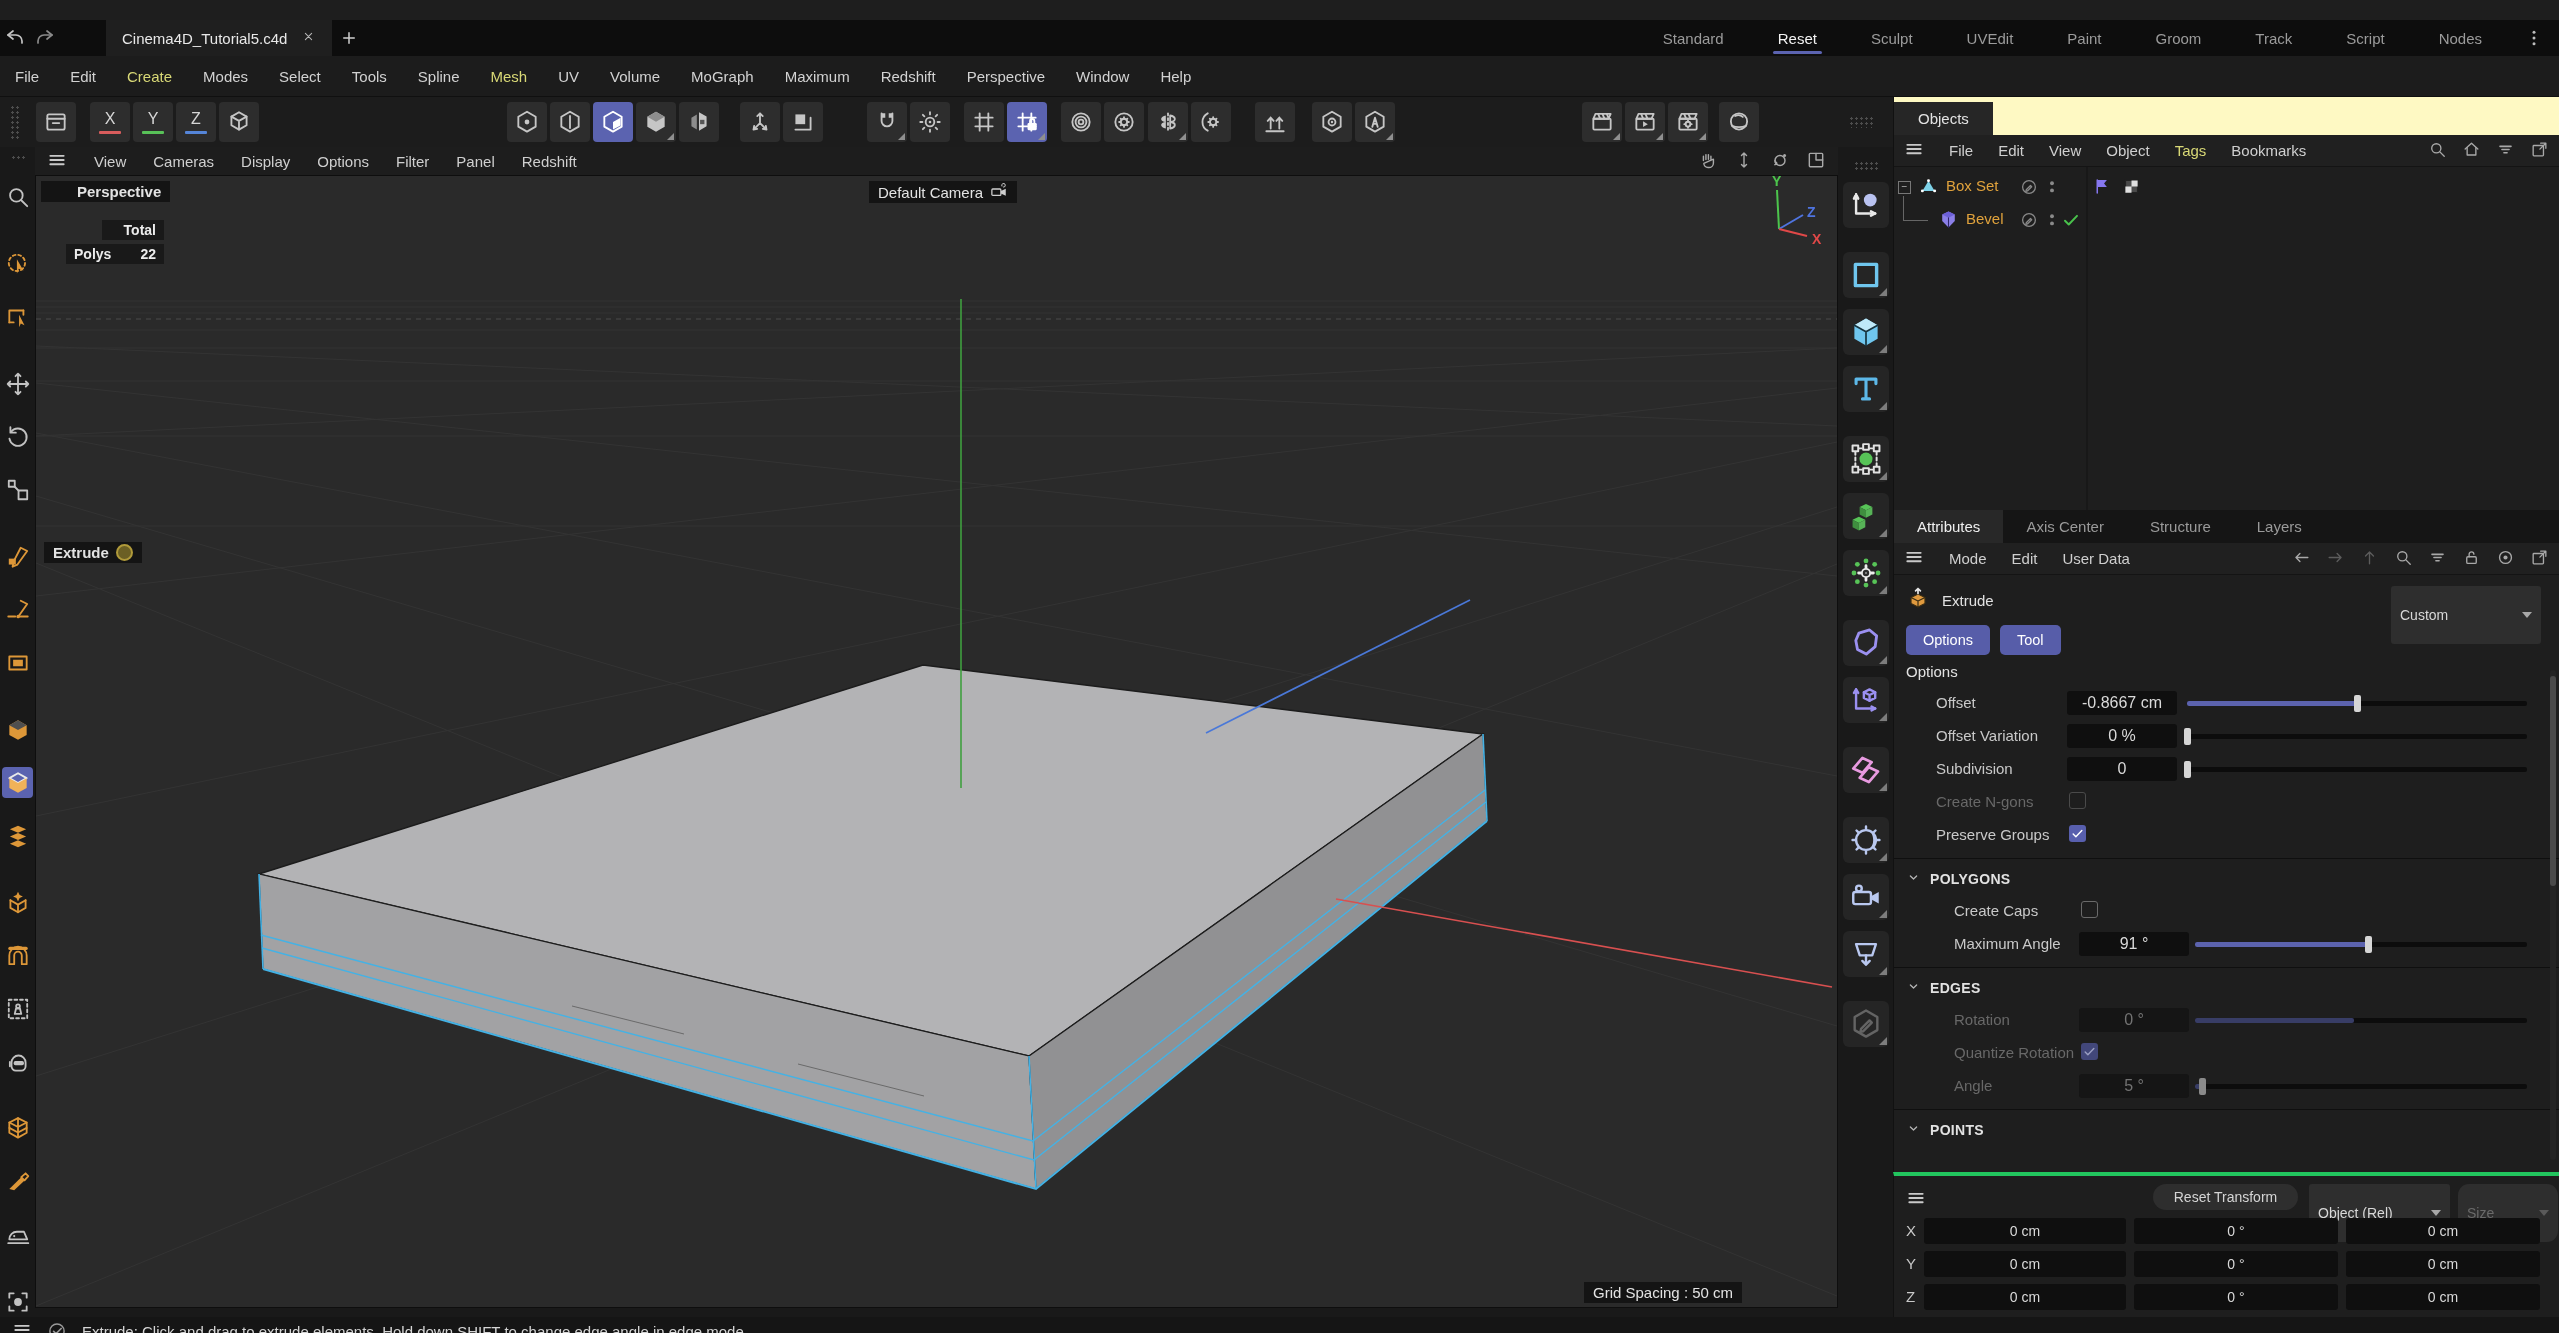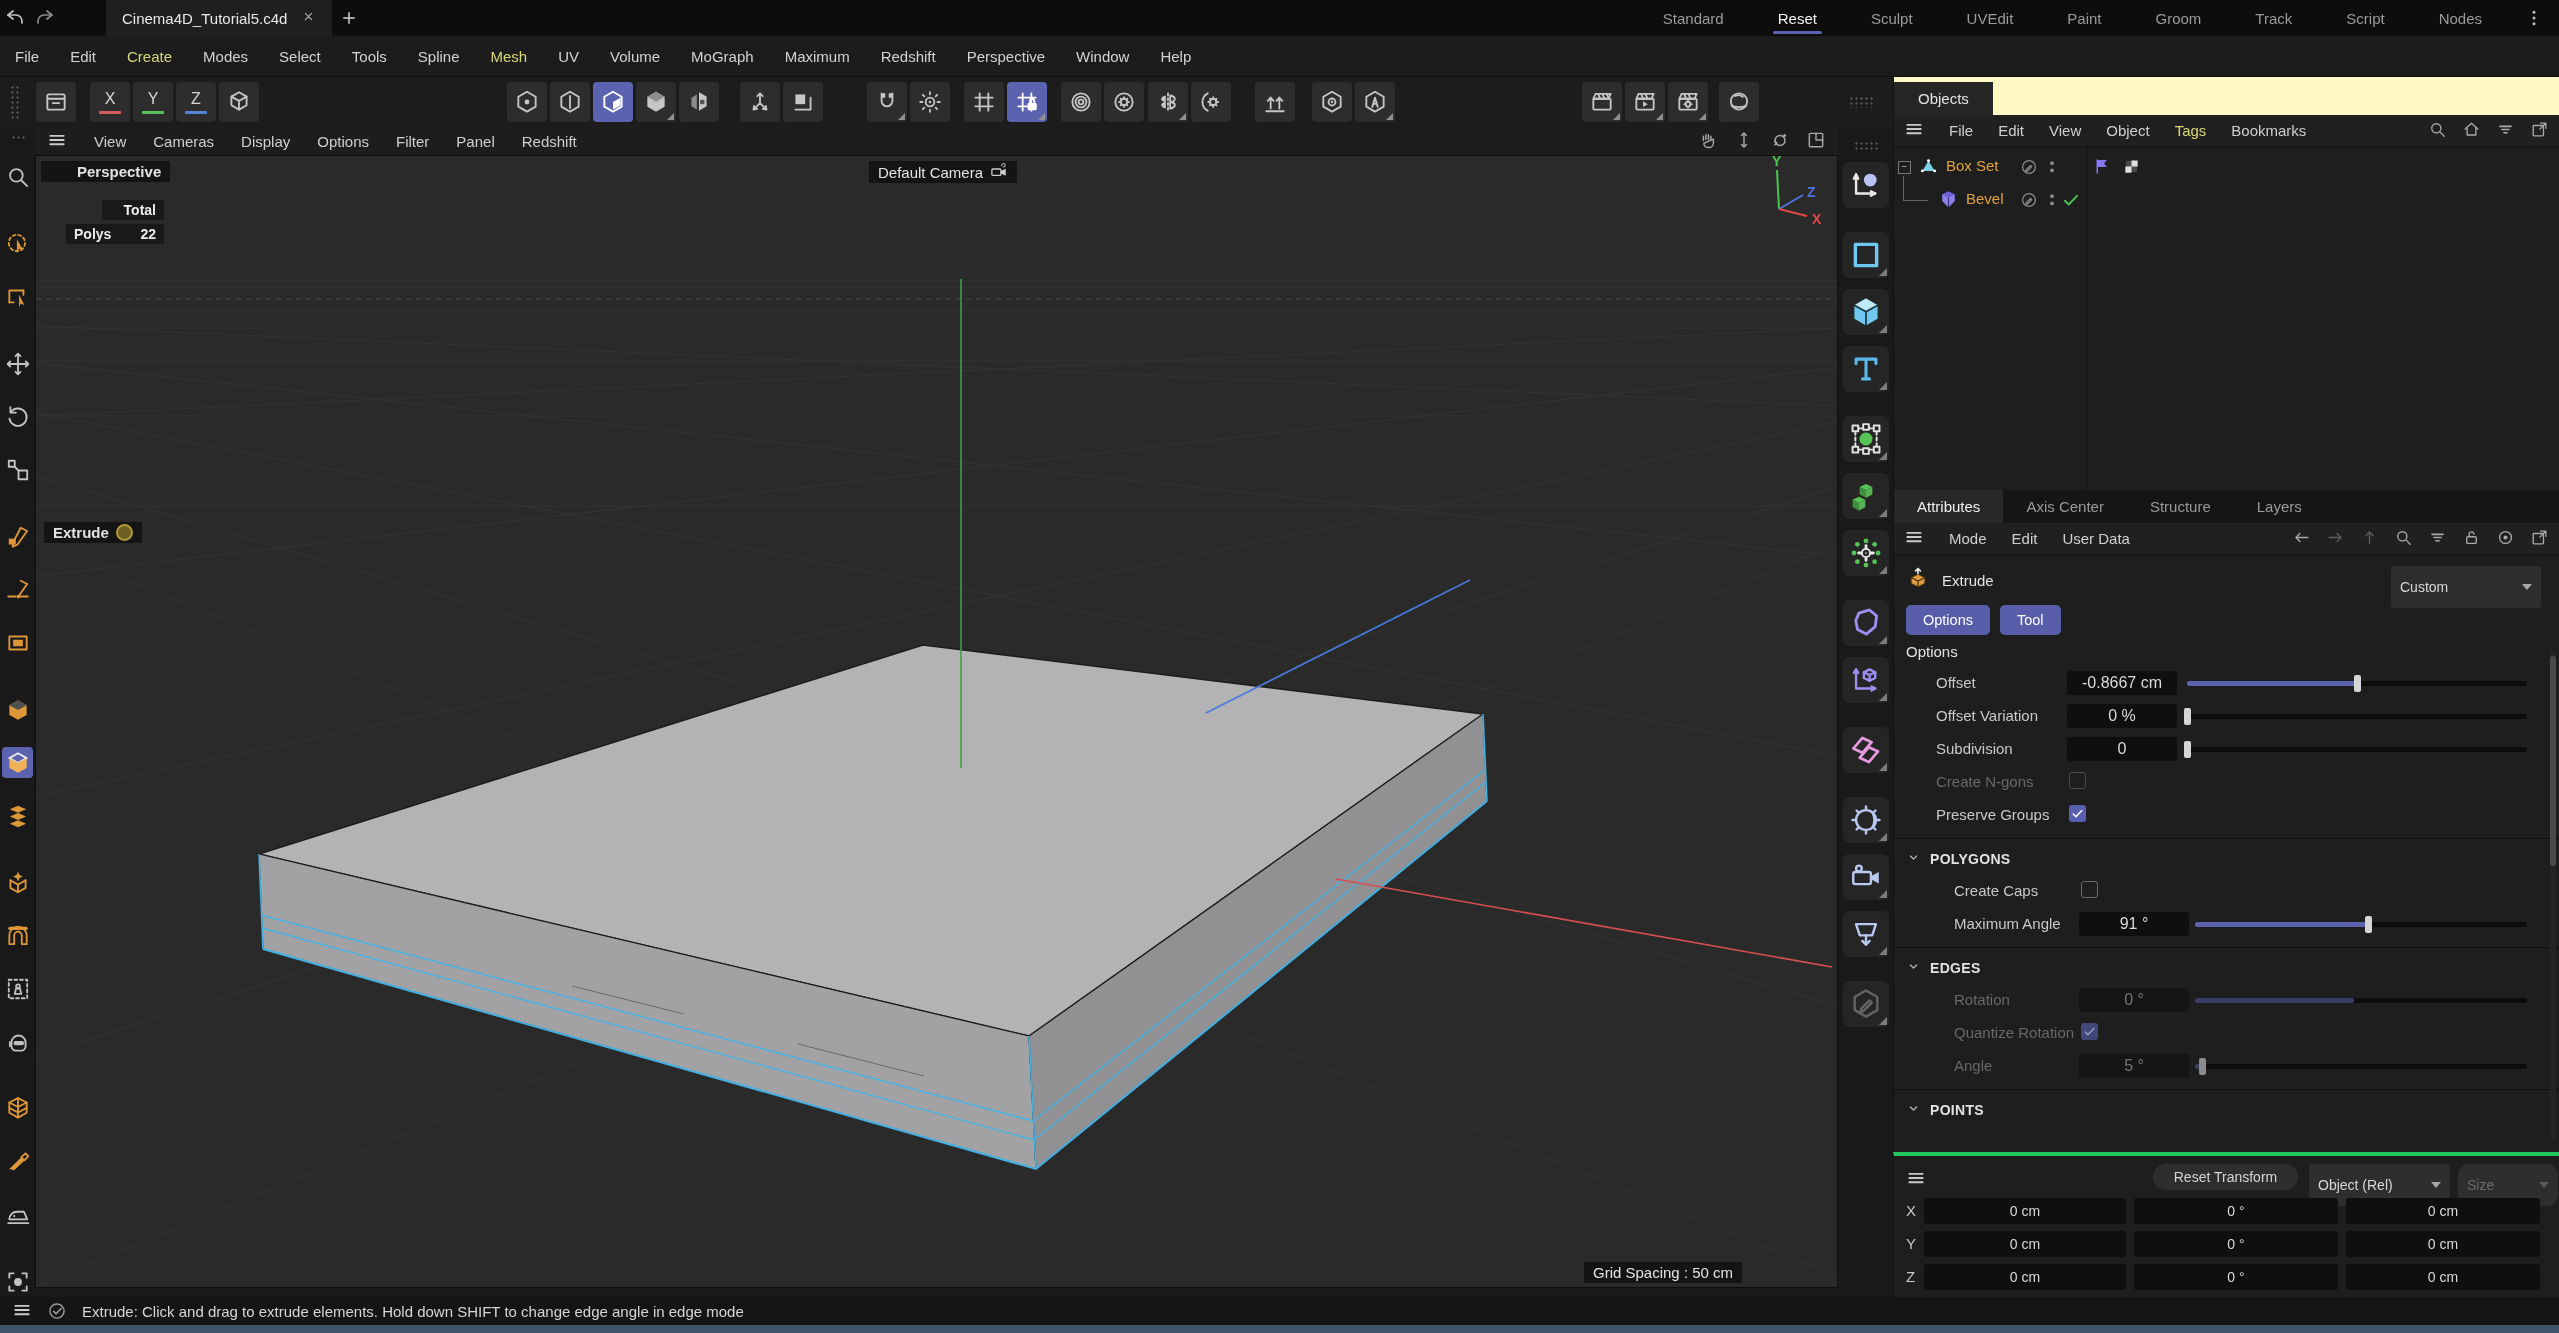--- a/index.html
+++ b/index.html
@@ -1,18 +1,18 @@
 <!DOCTYPE html>
 <html><head>
 <meta charset="utf-8">
 <style>
   html,body{margin:0;padding:0;background:#000;}
   #root{position:relative;width:2559px;height:1333px;background:#1e1e1e;overflow:hidden;
         font-family:"Liberation Sans",sans-serif;color:#cfcfcf;font-size:15px;}
-  .abs{position:absolute;}
+  .abs{position:absolute;margin-top:20px;}
   .flex{display:flex;align-items:center;}
   .grip{width:26px;height:12px;background:radial-gradient(#4d4d4d 1px,transparent 1.3px);background-size:5px 5px;}
   .vgrip{width:12px;height:26px;background:radial-gradient(#4d4d4d 1px,transparent 1.3px);background-size:5px 5px;}
 
   
   #titlebar{left:0;top:0;width:2559px;height:36px;background:#0d0d0d;display:flex;align-items:center;}
   .histbtn{width:30px;height:30px;display:flex;align-items:center;justify-content:center;color:#c4c4c4;}
   .histbtn.dim{color:#8b8b8b;}
   .doctab{height:36px;background:#1f1f1f;display:flex;align-items:center;gap:14px;padding:0 16px;margin-left:46px;color:#e8e8e8;}
   .doctab .x{color:#b5b5b5;}
@@ -69,21 +69,21 @@
 
   
   #obj-tree{position:relative;height:343px;}
   #obj-tree .coldiv{position:absolute;left:192px;top:0;width:2px;height:100%;background:#181818;}
   .orow{position:absolute;left:0;width:100%;height:33px;}
   .toggle{position:absolute;top:7px;color:#8a8a8a;}
   .tagic{position:absolute;top:5px;}
 
   
   .objrow{position:relative;height:42px;display:flex;align-items:center;gap:12px;padding:8px 0 0 12px;box-sizing:border-box;}
-  .dd{background:#2e2e2e;border-radius:3px;height:26px;display:flex;align-items:center;padding:8px 9px;gap:8px;color:#d8d8d8;font-size:14px;}
+  .dd{background:#2e2e2e;border-radius:3px;height:26px;display:flex;align-items:center;padding:16px 9px;gap:8px;color:#d8d8d8;font-size:14px;}
   .dd .tri{width:0;height:0;border-left:5px solid transparent;border-right:5px solid transparent;border-top:6px solid #a8a8a8;margin-left:auto;}
   .dd.dim{color:#6a6a6a;}.dd.dim .tri{border-top-color:#5a5a5a;}
   .btnrow{display:flex;gap:10px;padding:8px 0 0 12px;height:38px;box-sizing:border-box;}
   .abtn{background:#575da9;color:#fff;border-radius:5px;padding:4px 17px;font-size:14.5px;display:flex;align-items:center;}
   .sechead{height:32px;display:flex;align-items:center;padding-left:12px;color:#e2e2e2;gap:9px;}
   .sechead.caps{font-weight:bold;font-size:14px;letter-spacing:.3px;margin-top:4px;}
   .secdiv{height:1px;background:#0f0f0f;margin:6px 0 2px 0;}
   .prow{position:relative;height:33px;}
   .prow .plabel{position:absolute;top:7px;color:#c9c9c9;}
   .prow.dim .plabel{color:#686868;}

